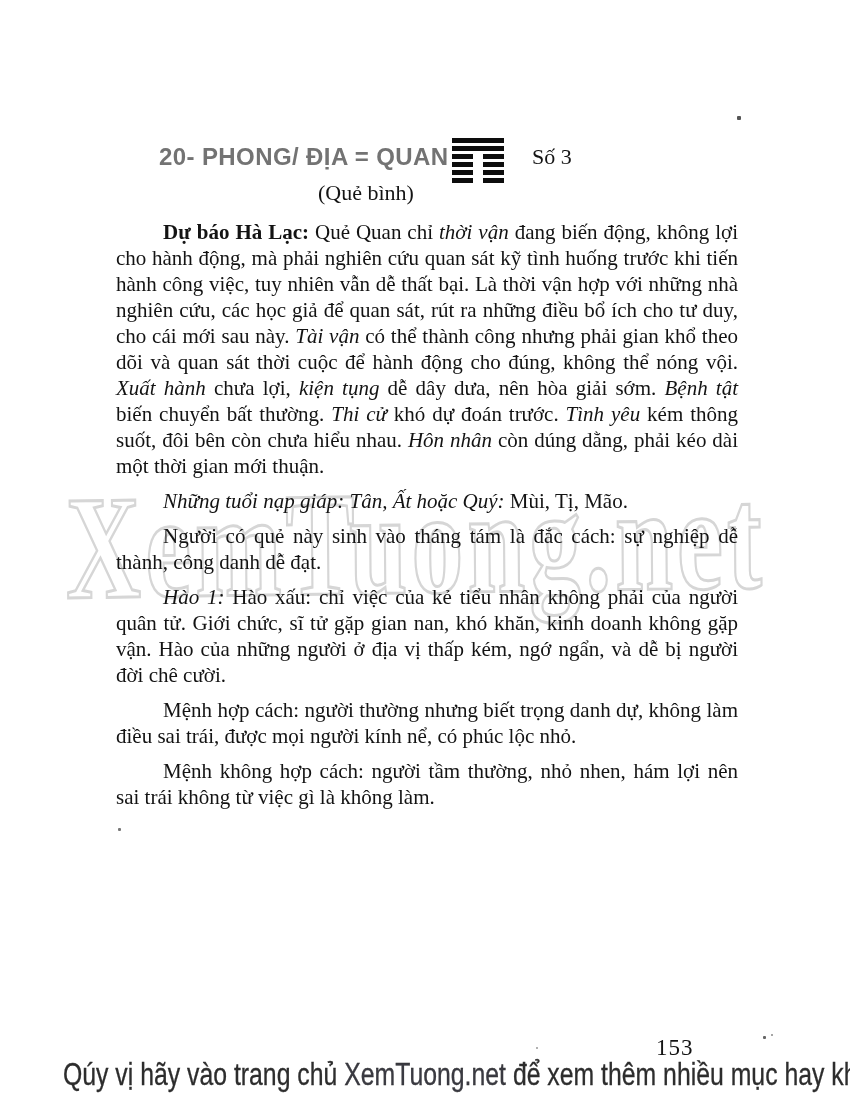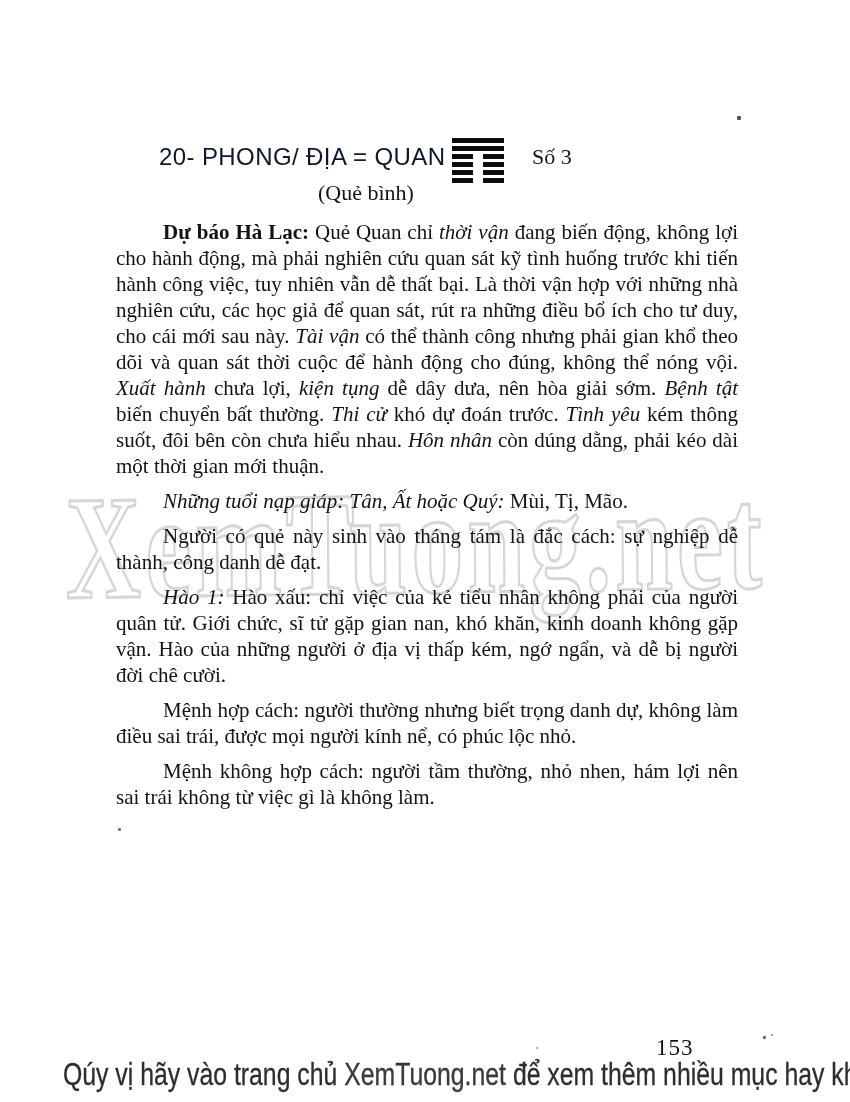--- a/index.html
+++ b/index.html
@@ -30,22 +30,22 @@
     letter-spacing:6px;
     user-select:none;
   }
 
   .content{position:absolute;inset:0;z-index:1;}
 
   
   .title{
     position:absolute;left:159px;top:143px;
     font-family:"Liberation Sans", sans-serif;
-    font-weight:normal;font-size:24px;letter-spacing:0.4px;
-    color:#0f172a;white-space:nowrap;
+    font-weight:bold;font-size:24px;letter-spacing:0.4px;
+    color:#737373;white-space:nowrap;
   }
   .hexagram{position:absolute;left:452px;top:138px;width:52px;}
   .hex-line{height:5px;margin-bottom:3px;background:#0d0d0d;}
   .hex-line.broken{background:none;display:flex;justify-content:space-between;}
   .hex-line.broken .seg{width:21px;height:5px;background:#0d0d0d;}
   .so-label{position:absolute;left:532px;top:144px;font-size:22px;white-space:nowrap;}
   .subtitle{position:absolute;left:292px;top:180px;font-size:22px;white-space:nowrap;margin-left:26px;}
 
   
   .bodytext{

